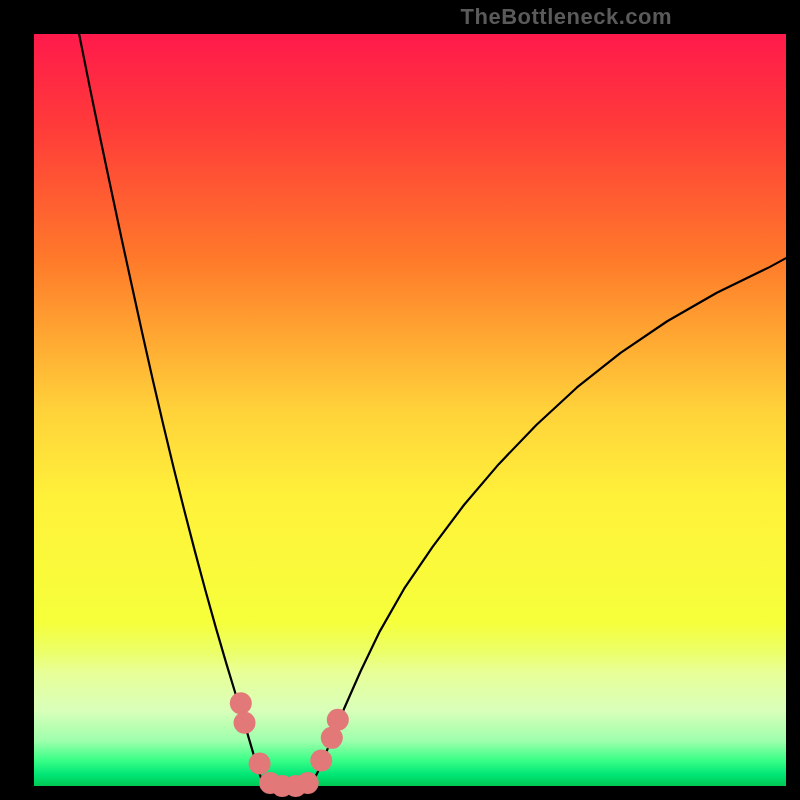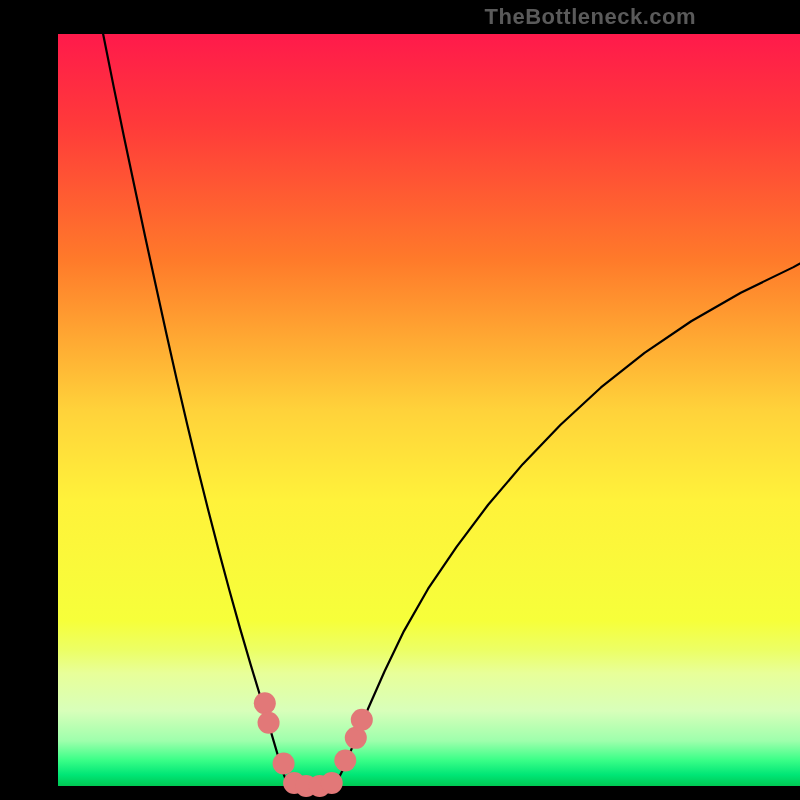--- a/index.html
+++ b/index.html
@@ -8,21 +8,20 @@
     width: 800px;
     height: 800px;
     background: #000;
     overflow: hidden;
     font-family: Arial, Helvetica, sans-serif;
   }
   .stage {
     position: relative;
     width: 684px;
     height: 800px;
-    margin-left: 24px;
   }
   .attribution {
     position: absolute;
     top: 4px;
     right: 12px;
     font-size: 22px;
     font-weight: 600;
     color: #5a5a5a;
     letter-spacing: 0.5px;
     z-index: 5;

